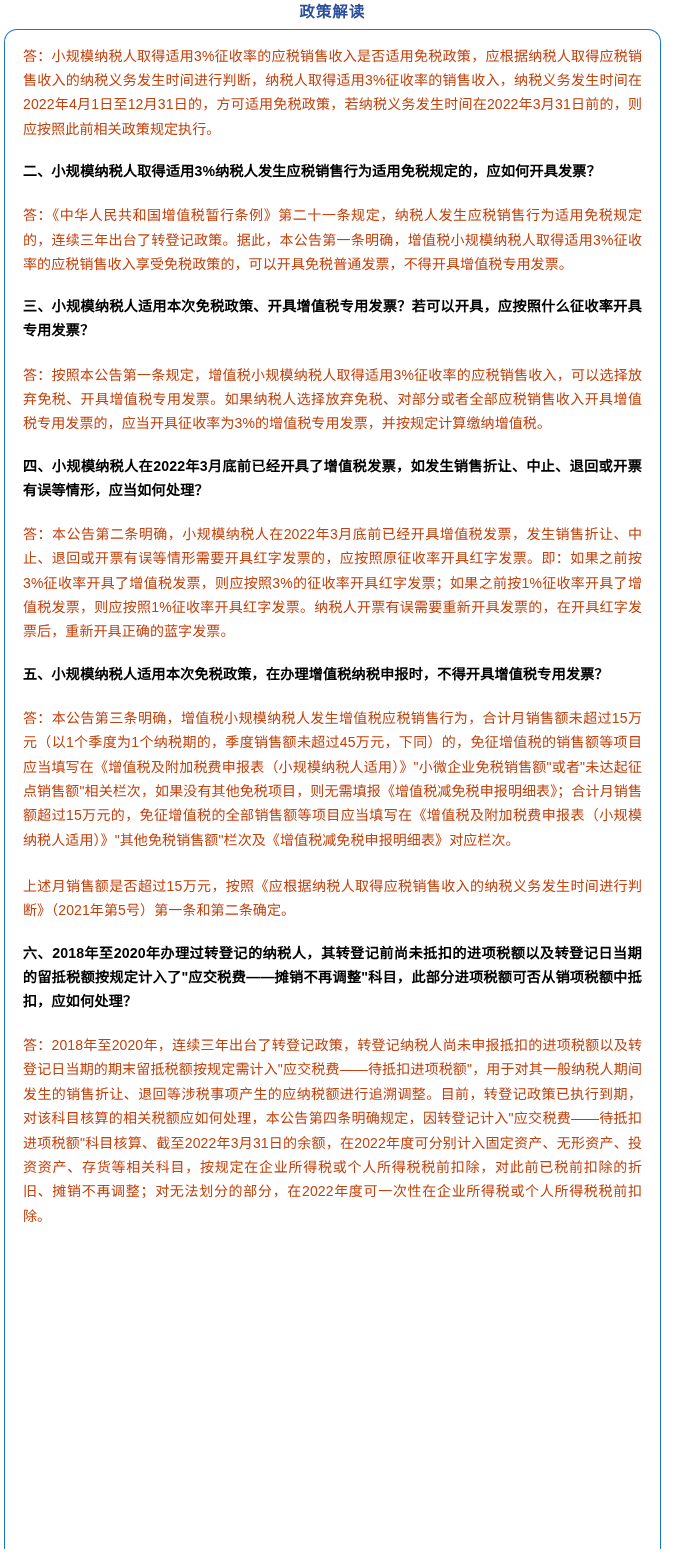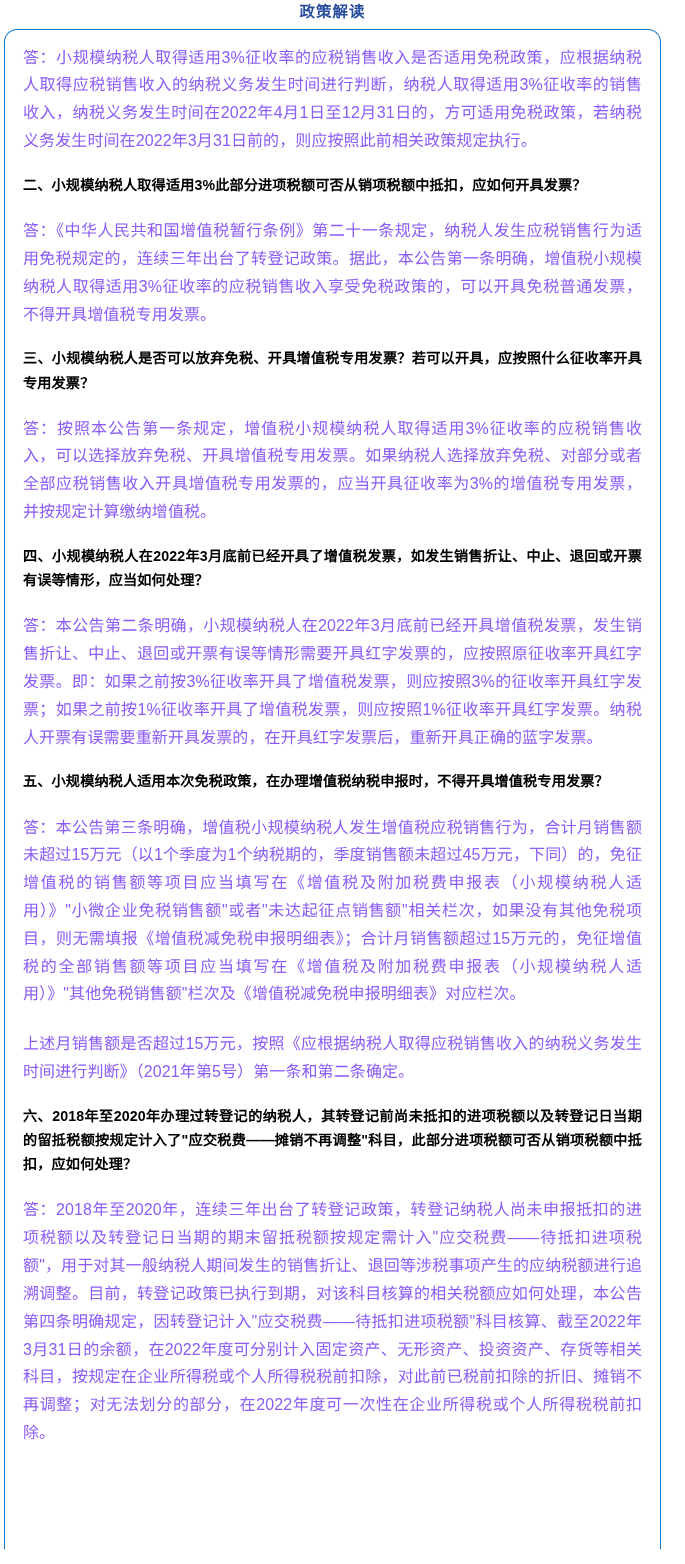--- a/index.html
+++ b/index.html
@@ -56,23 +56,23 @@
     font-size: 14.2px;
     line-height: 1.70;
     color: #000000;
     margin: 0 0 20px 0;
     text-align: justify;
     text-justify: inter-ideograph;
     letter-spacing: 0.1px;
   }
 
   .a-para {
-    font-size: 16px;
+    font-size: 14px;
     line-height: 1.74;
-    color: #8b5cf6;
+    color: #c2410c;
     margin: 0 0 22px 0;
     text-align: justify;
     text-justify: inter-ideograph;
     letter-spacing: 0.1px;
   }
 
   .a-para:last-child {
     margin-bottom: 18px;
   }
 </style>
@@ -83,26 +83,26 @@
 
   <div class="doc-title">政策解读</div>
 
   <div class="policy-box">
 
     <div class="qa-block">
       <div class="a-para">答：小规模纳税人取得适用3%征收率的应税销售收入是否适用免税政策，应根据纳税人取得应税销售收入的纳税义务发生时间进行判断，纳税人取得适用3%征收率的销售收入，纳税义务发生时间在2022年4月1日至12月31日的，方可适用免税政策，若纳税义务发生时间在2022年3月31日前的，则应按照此前相关政策规定执行。</div>
     </div>
 
     <div class="qa-block">
-      <div class="q-heading">二、小规模纳税人取得适用3%此部分进项税额可否从销项税额中抵扣，应如何开具发票？</div>
+      <div class="q-heading">二、小规模纳税人取得适用3%纳税人发生应税销售行为适用免税规定的，应如何开具发票？</div>
       <div class="a-para">答：《中华人民共和国增值税暂行条例》第二十一条规定，纳税人发生应税销售行为适用免税规定的，连续三年出台了转登记政策。据此，本公告第一条明确，增值税小规模纳税人取得适用3%征收率的应税销售收入享受免税政策的，可以开具免税普通发票，不得开具增值税专用发票。</div>
     </div>
 
     <div class="qa-block">
-      <div class="q-heading">三、小规模纳税人是否可以放弃免税、开具增值税专用发票？若可以开具，应按照什么征收率开具专用发票？</div>
+      <div class="q-heading">三、小规模纳税人适用本次免税政策、开具增值税专用发票？若可以开具，应按照什么征收率开具专用发票？</div>
       <div class="a-para">答：按照本公告第一条规定，增值税小规模纳税人取得适用3%征收率的应税销售收入，可以选择放弃免税、开具增值税专用发票。如果纳税人选择放弃免税、对部分或者全部应税销售收入开具增值税专用发票的，应当开具征收率为3%的增值税专用发票，并按规定计算缴纳增值税。</div>
     </div>
 
     <div class="qa-block">
       <div class="q-heading">四、小规模纳税人在2022年3月底前已经开具了增值税发票，如发生销售折让、中止、退回或开票有误等情形，应当如何处理？</div>
       <div class="a-para">答：本公告第二条明确，小规模纳税人在2022年3月底前已经开具增值税发票，发生销售折让、中止、退回或开票有误等情形需要开具红字发票的，应按照原征收率开具红字发票。即：如果之前按3%征收率开具了增值税发票，则应按照3%的征收率开具红字发票；如果之前按1%征收率开具了增值税发票，则应按照1%征收率开具红字发票。纳税人开票有误需要重新开具发票的，在开具红字发票后，重新开具正确的蓝字发票。</div>
     </div>
 
     <div class="qa-block">
       <div class="q-heading">五、小规模纳税人适用本次免税政策，在办理增值税纳税申报时，不得开具增值税专用发票？</div>

